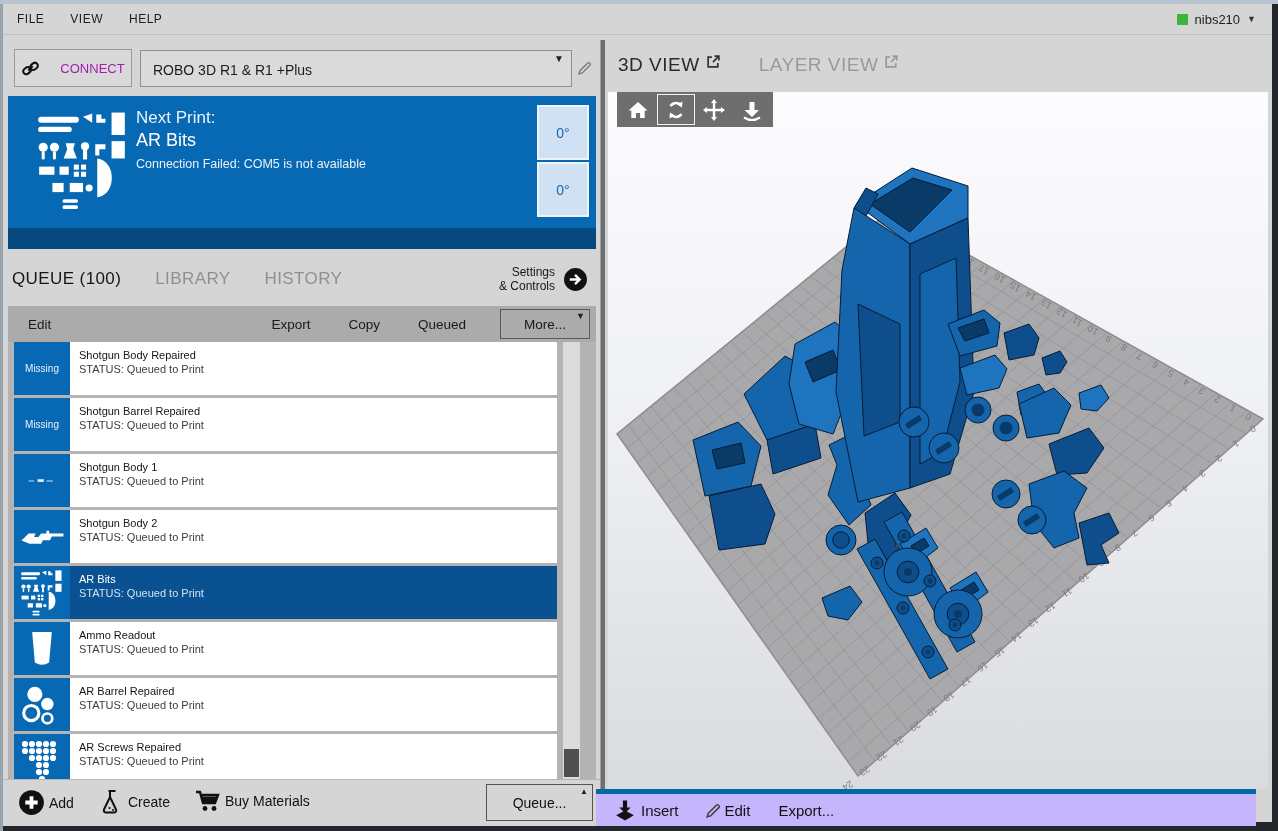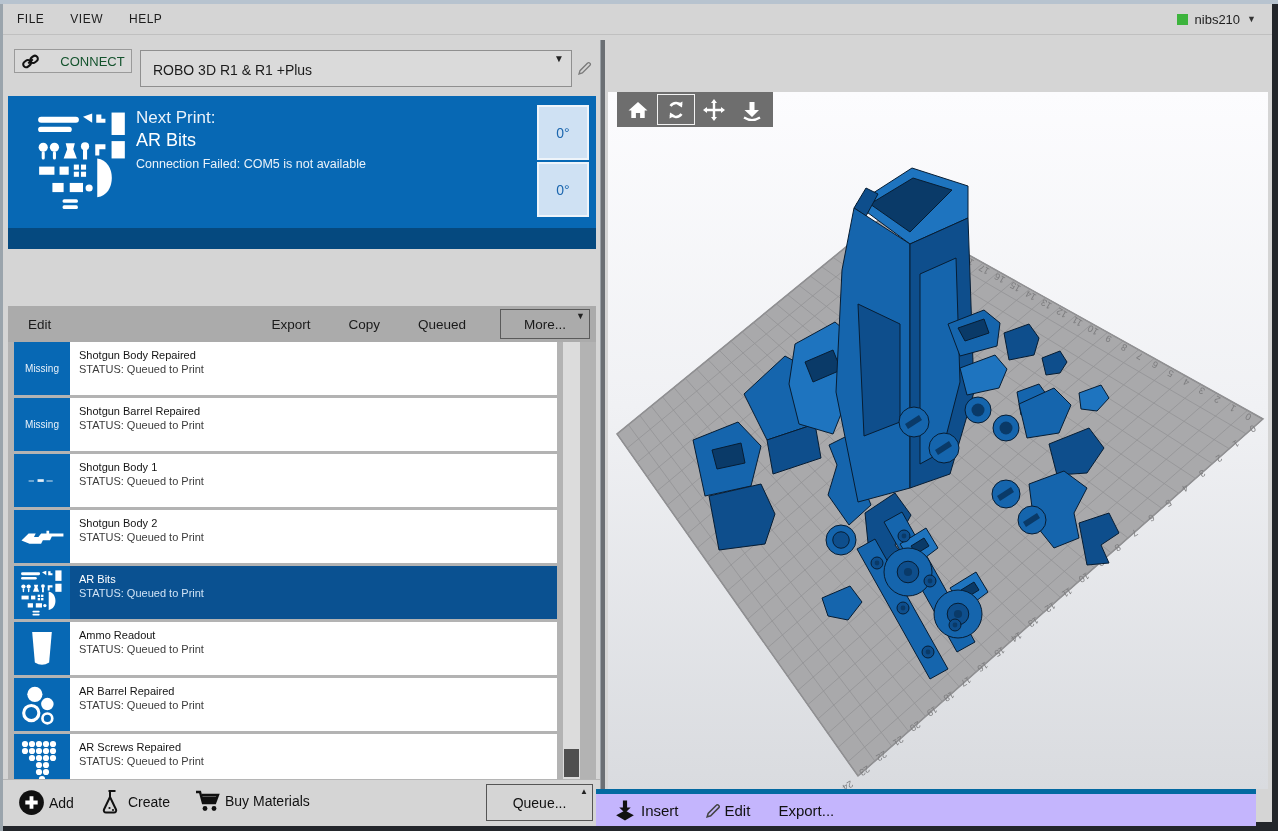--- a/index.html
+++ b/index.html
@@ -8,22 +8,22 @@
           box-shadow:inset -6px 0 0 #23262b, inset 3px 0 0 #9aa4ac, inset 0 -9px 0 #23262b;}
   
   #menubar{position:absolute;left:3px;right:6px;top:0;height:30px;background:#d5d5d5;border-bottom:1px solid #c0c0c0;display:flex;align-items:center;}
   .menu-item{font-size:12px;color:#1d1d1d;margin-left:26px;letter-spacing:.5px;cursor:default;}
   .menu-item:first-child{margin-left:14px;}
   #account{margin-left:auto;display:flex;align-items:center;margin-right:16px;gap:7px;}
   #account .dot{width:11px;height:11px;background:#3db43d;display:inline-block;}
   #account .name{font-size:13px;color:#1d1d1d;}
   #account .caret{font-size:9px;color:#333;}
   
-  #connect-btn{position:absolute;left:14px;top:45px;width:118px;height:24px;background:#d9d9d9;border:1px solid #9a9a9a;
-               display:flex;align-items:center;justify-content:center;gap:20px;font-size:13px;color:#14532d;box-sizing:border-box;}
+  #connect-btn{position:absolute;left:14px;top:45px;width:118px;height:38px;background:#d9d9d9;border:1px solid #9a9a9a;
+               display:flex;align-items:center;justify-content:center;gap:20px;font-size:13px;color:#a21caf;box-sizing:border-box;}
   #printer-select{position:absolute;left:140px;top:46px;width:432px;height:37px;background:#dadada;border:1px solid #8f8f8f;box-sizing:border-box;}
   #printer-select .val{position:absolute;left:12px;top:11px;font-size:14px;color:#1c1c1c;}
   #printer-select .caret{position:absolute;right:7px;top:2px;font-size:10px;color:#222;}
   #printer-edit{position:absolute;left:577px;top:56px;width:16px;height:16px;}
   
   #status-panel{position:absolute;left:8px;top:92px;width:588px;height:153px;background:#0768b4;}
   #status-panel .strip{position:absolute;left:0;right:0;bottom:0;height:21px;background:#05497f;}
   #status-thumb{position:absolute;left:24px;top:11px;width:102px;height:108px;}
   #status-texts{position:absolute;left:128px;top:12px;color:#eaf2fa;}
   .next-label{font-size:17px;}
@@ -154,20 +154,35 @@
     <div id="status-texts">
       <div class="next-label">Next Print:</div>
       <div class="job-name">AR Bits</div>
       <div class="conn-msg">Connection Failed: COM5 is not available</div>
     </div>
     <div class="temp-box" id="temp-1">0°</div>
     <div class="temp-box" id="temp-2">0°</div>
     <div class="strip"></div>
   </div>
 
+  <div id="lib-tabs">
+    <span class="lib-tab active">QUEUE (100)</span>
+    <span class="lib-tab inactive">LIBRARY</span>
+    <span class="lib-tab inactive">HISTORY</span>
+    <div id="settings-controls">
+      <div class="txt">
+        <div>Settings</div>
+        <div>&amp; Controls</div>
+      </div>
+      <svg width="25" height="25" viewBox="0 0 24 24">
+        <circle cx="12" cy="12" r="11" fill="#111"></circle>
+        <path d="M6.5 12 h9 M11.5 7.5 L16 12 l-4.5 4.5" stroke="#fff" stroke-width="2.3" fill="none"></path>
+      </svg>
+    </div>
+  </div>
 
   <div id="edit-bar">
     <span class="bar-btn" id="btn-edit">Edit</span>
     <span class="bar-btn" id="btn-export">Export</span>
     <span class="bar-btn" id="btn-copy">Copy</span>
     <span class="bar-btn" id="btn-remove">Queued</span>
     <div id="btn-more">
       <span>More...</span>
       <span class="caret">▼</span>
     </div>
@@ -345,20 +360,36 @@
       <span>Buy Materials</span>
     </div>
     <div id="qf-queue">
       <span>Queue...</span>
       <span class="caret">▲</span>
     </div>
   </div>
 
   <div id="panel-divider"></div>
 
+  <div id="view-tabs">
+    <span class="view-tab" id="tab-3d">
+      <span>3D VIEW</span>
+      <svg width="15" height="15" viewBox="0 0 14 14">
+        <path d="M5.5 3 H2 v9 h9 V8.5" fill="none" stroke="#333" stroke-width="1.6"></path>
+        <path d="M8 2 h4 v4 M12 2 L6.5 7.5" fill="none" stroke="#333" stroke-width="1.6"></path>
+      </svg>
+    </span>
+    <span class="view-tab" id="tab-layer">
+      <span>LAYER VIEW</span>
+      <svg width="15" height="15" viewBox="0 0 14 14">
+        <path d="M5.5 3 H2 v9 h9 V8.5" fill="none" stroke="#9a9a9a" stroke-width="1.6"></path>
+        <path d="M8 2 h4 v4 M12 2 L6.5 7.5" fill="none" stroke="#9a9a9a" stroke-width="1.6"></path>
+      </svg>
+    </span>
+  </div>
 
   <div id="viewport">
     <svg id="scene" width="660" height="697" viewBox="0 0 660 697">
         <polygon points="282,119 655,327 250,684 9,342" fill="#a9a9ab" stroke="#8b8b8d" stroke-width="1.5"></polygon>
         <line x1="282" y1="119" x2="9" y2="342" stroke="#939395" stroke-width="0.8"></line>
         <line x1="282" y1="119" x2="655" y2="327" stroke="#939395" stroke-width="0.8"></line>
         <line x1="297.5416666666667" y1="127.66666666666667" x2="19.041666666666664" y2="356.25" stroke="#939395" stroke-width="0.8"></line>
         <line x1="270.625" y1="128.29166666666666" x2="638.125" y2="341.875" stroke="#939395" stroke-width="0.8"></line>
         <line x1="313.0833333333333" y1="136.33333333333334" x2="29.083333333333332" y2="370.5" stroke="#939395" stroke-width="0.8"></line>
         <line x1="259.25" y1="137.58333333333334" x2="621.25" y2="356.75" stroke="#939395" stroke-width="0.8"></line>

